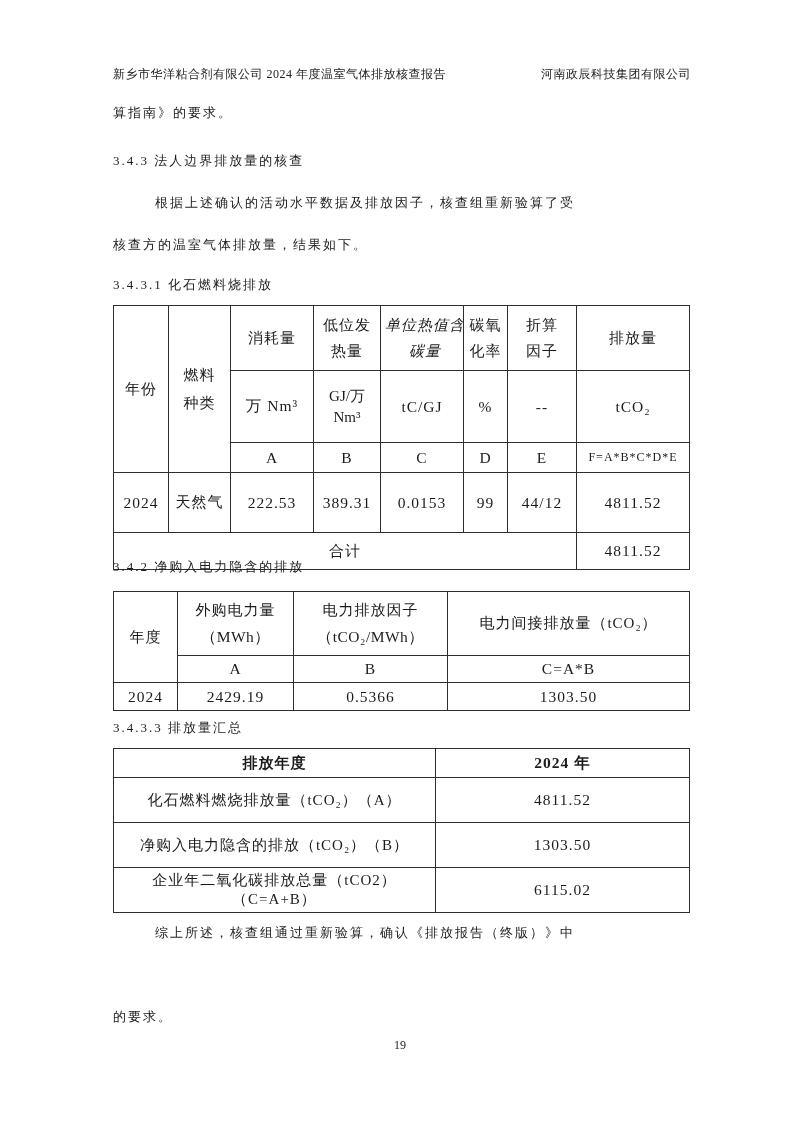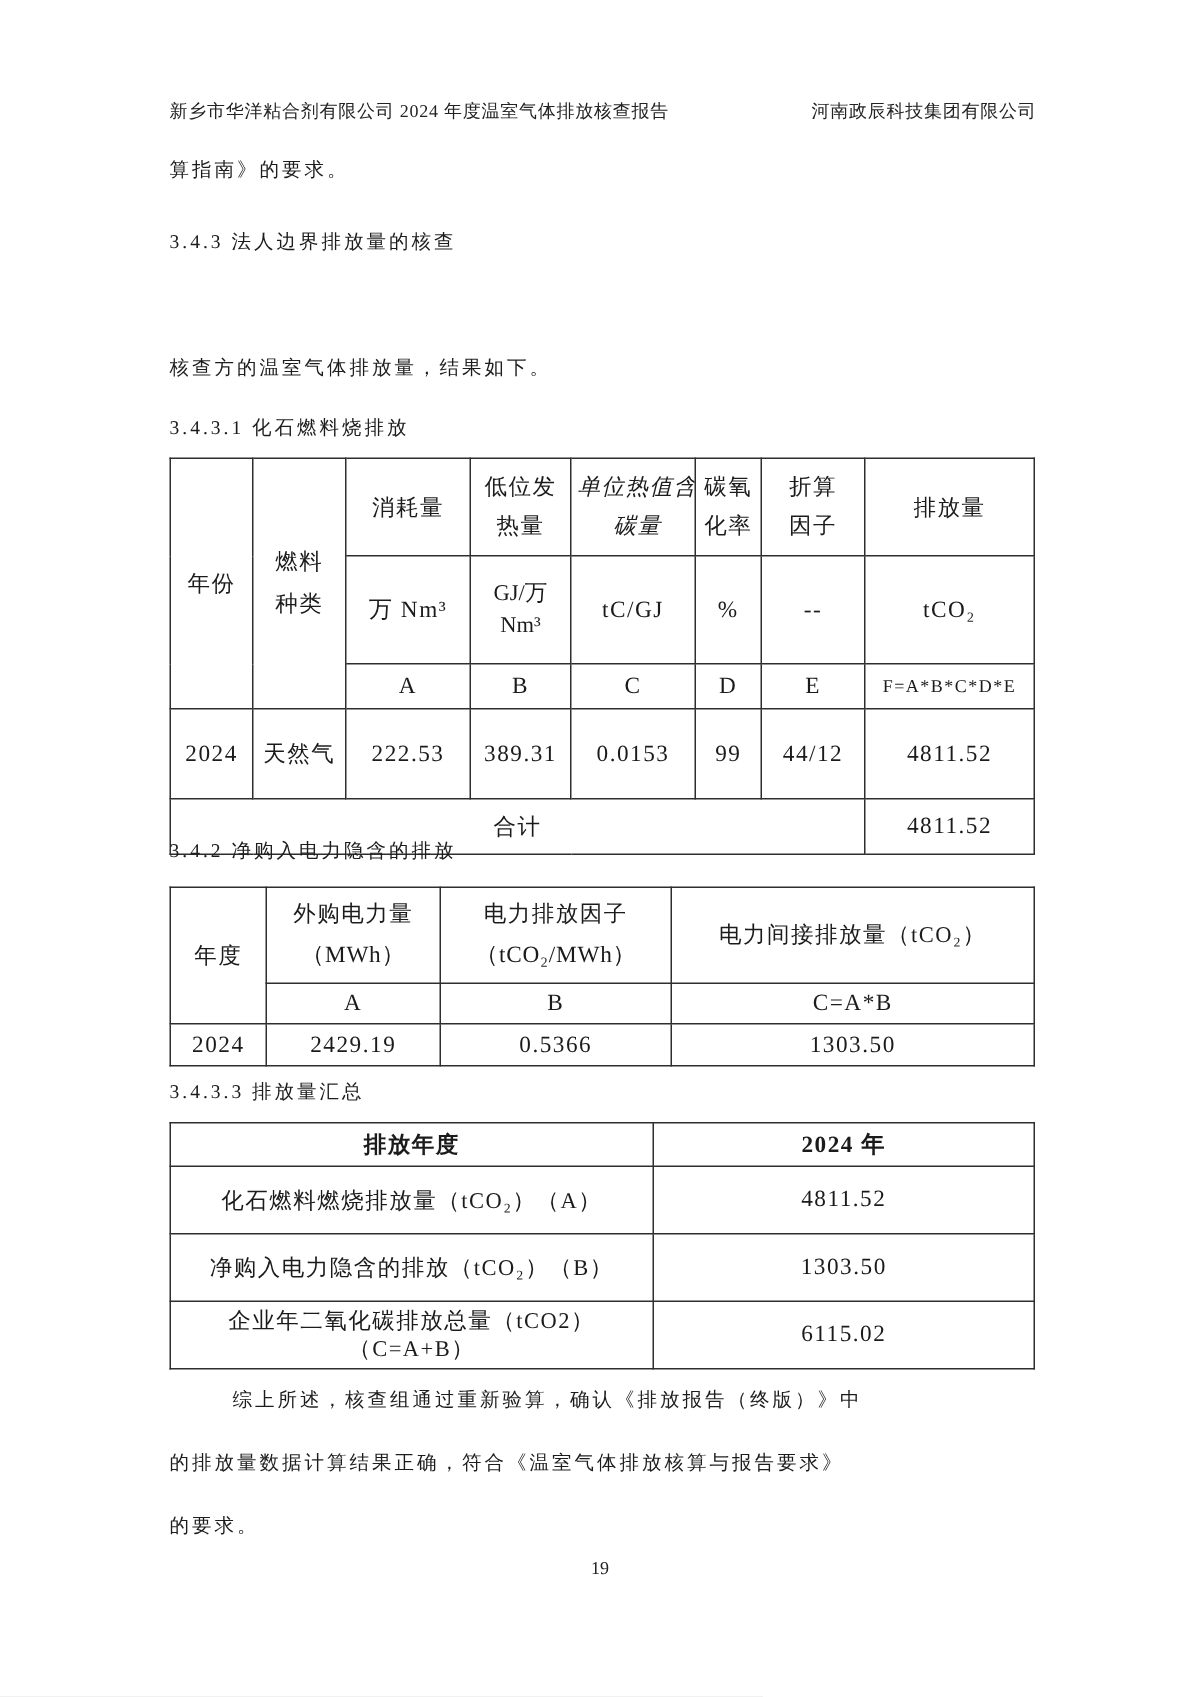--- a/index.html
+++ b/index.html
@@ -68,20 +68,21 @@
 
 <div class="sheet">
 
   <div class="doc-header">
     <span>新乡市华洋粘合剂有限公司 2024 年度温室气体排放核查报告</span>
     <span>河南政辰科技集团有限公司</span>
   </div>
 
   <div class="bodyline l-113 t-intro">算指南》的要求。</div>
   <div class="bodyline l-113 t-h343">3.4.3 法人边界排放量的核查</div>
+  <div class="bodyline l-155 t-p1">根据上述确认的活动水平数据及排放因子，核查组重新验算了受</div>
   <div class="bodyline l-113 t-p2">核查方的温室气体排放量，结果如下。</div>
   <div class="bodyline l-113 t-h3431">3.4.3.1 化石燃料烧排放</div>
 
   <table class="doc-table" id="fuel-table">
     <colgroup>
       <col style="width:55px">
         <col style="width:62px">
         <col style="width:83px">
         <col style="width:67px">
       <col style="width:83px">
@@ -190,18 +191,17 @@
       <td class="num-cell">1303.50</td>
     </tr>
     <tr class="row-h45">
       <td>企业年二氧化碳排放总量（tCO2）（C=A+B）</td>
       <td class="num-cell">6115.02</td>
     </tr>
   </tbody>
     </table>
 
   <div class="bodyline l-155 t-c1">综上所述，核查组通过重新验算，确认《排放报告（终版）》中</div>
-  <div class="bodyline l-113 t-c2">的排放量数据计算结果正确，符合《温室气体排放核算与报告要求》</div>
   <div class="bodyline l-113 t-c3">的要求。</div>
 
   <div class="page-num">19</div>
 
 </div>
 
 </body></html>

